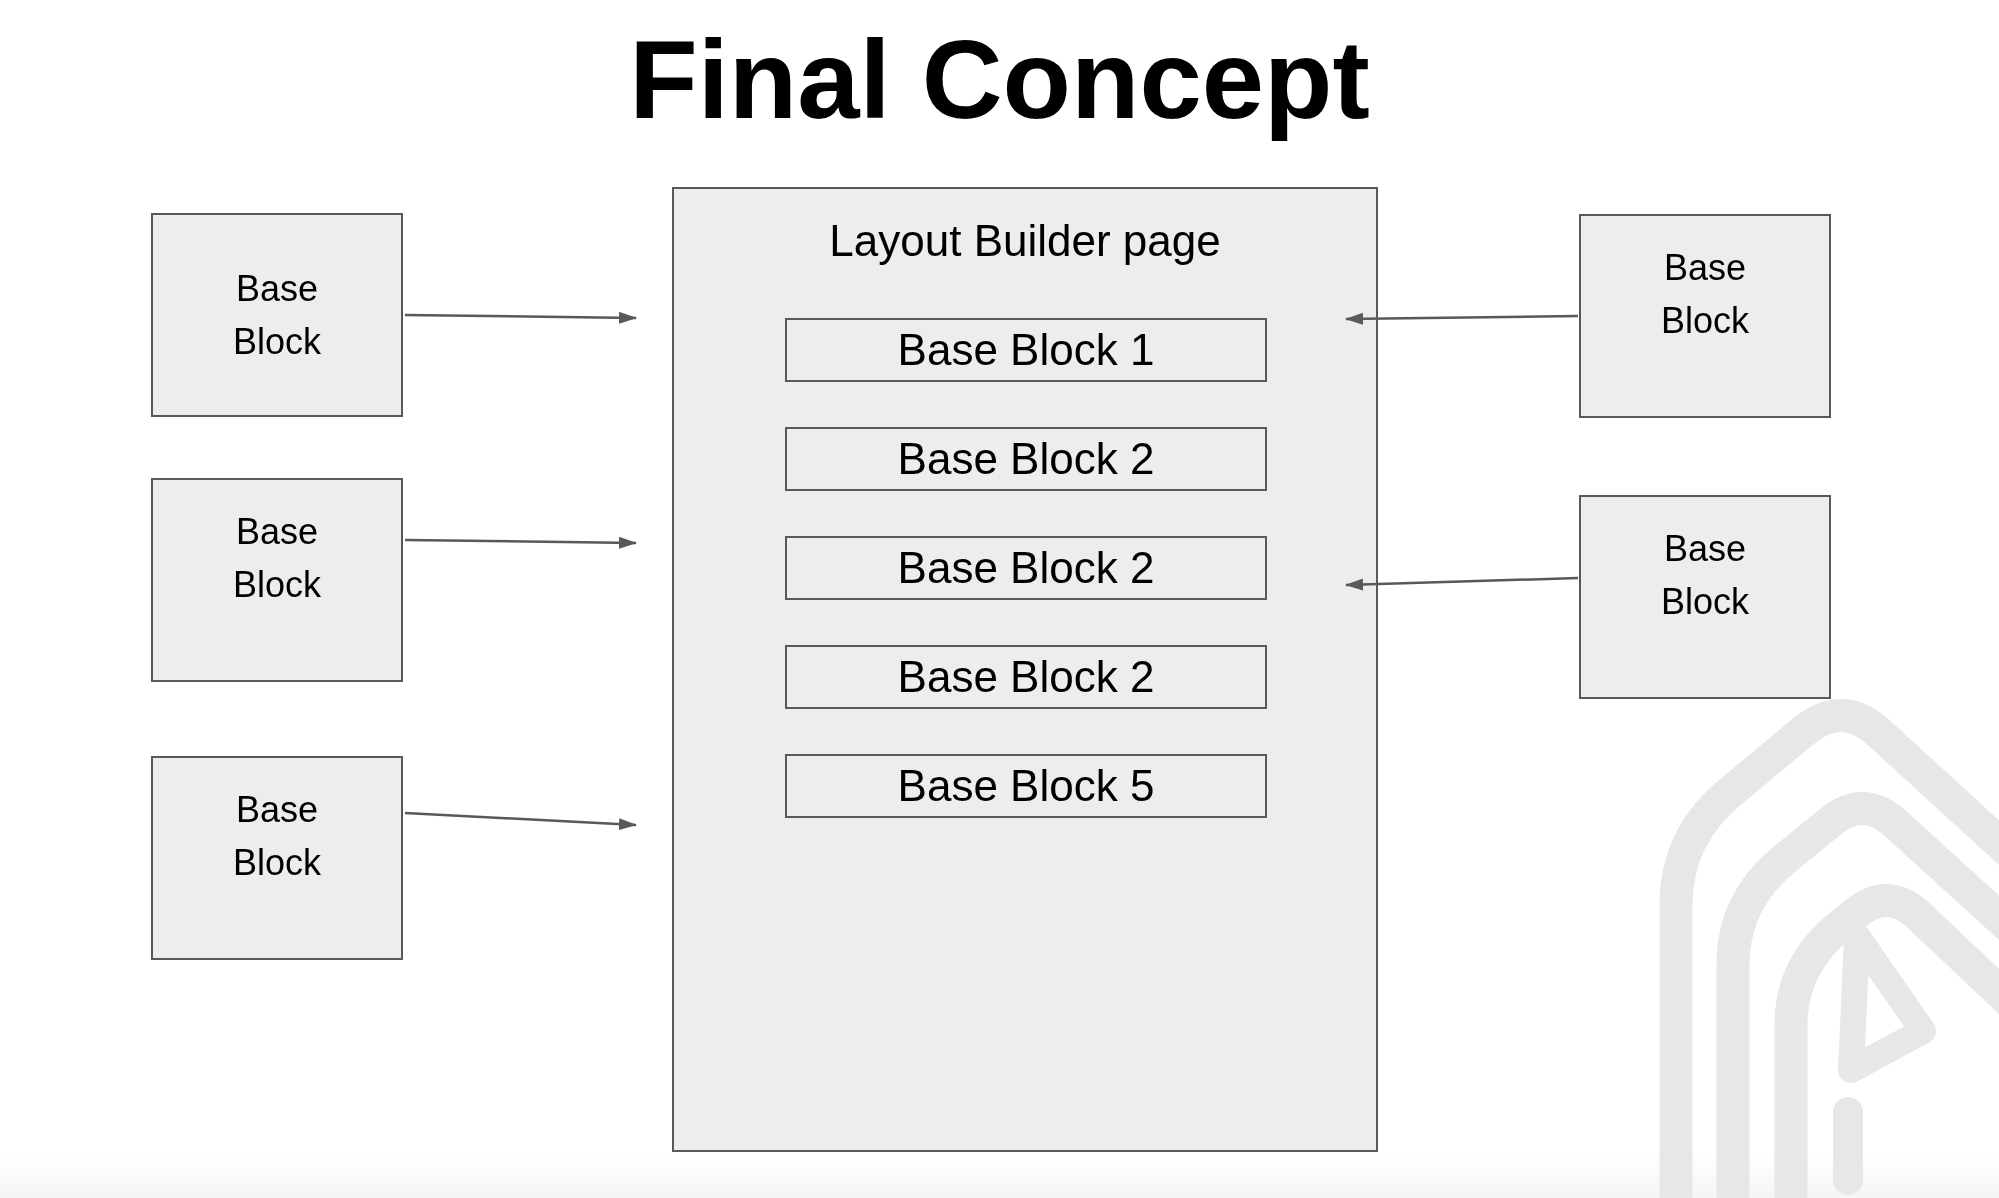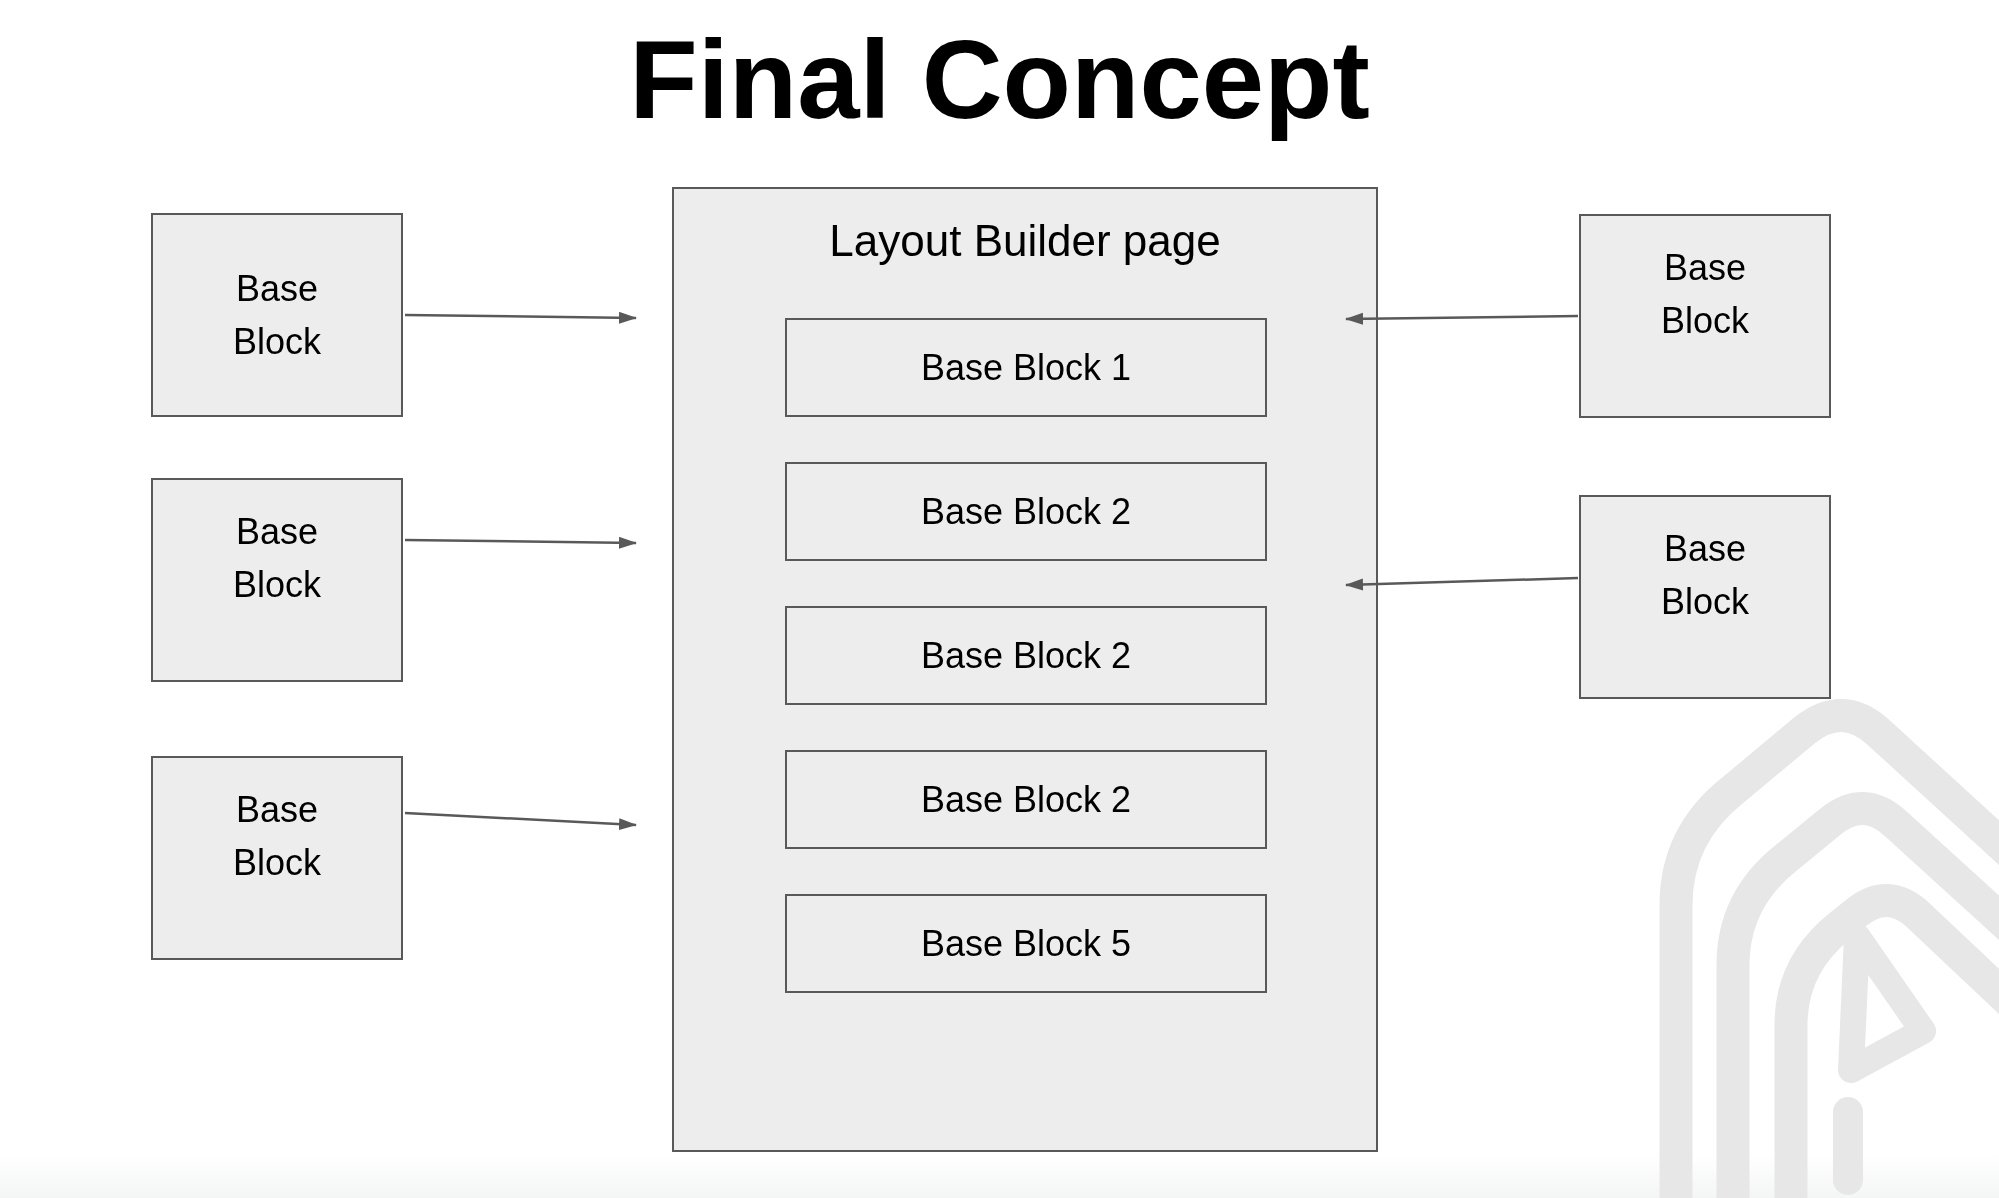--- a/index.html
+++ b/index.html
@@ -70,27 +70,27 @@
   }
   .builder-blocks {
     position: absolute;
     top: 129px; left: 111px;
     width: 482px;
     display: flex;
     flex-direction: column;
     gap: 45px;
   }
   .builder-block {
-    height: 99px;
+    height: 64px;
     background: var(--shape-fill, #ededed);
     border: 2px solid var(--shape-border, #595959);
     display: flex;
     align-items: center;
     justify-content: center;
-    font-size: 36px;
+    font-size: 44px;
     text-align: center;
   }
 
   
   .connectors { position: absolute; left: 0; top: 0; pointer-events: none; }
   .connectors line { stroke: var(--arrow, #595959); stroke-width: 2.5; }
   .connectors .arrowhead { fill: var(--arrow, #595959); }
 </style>
 </head>
 <body>

